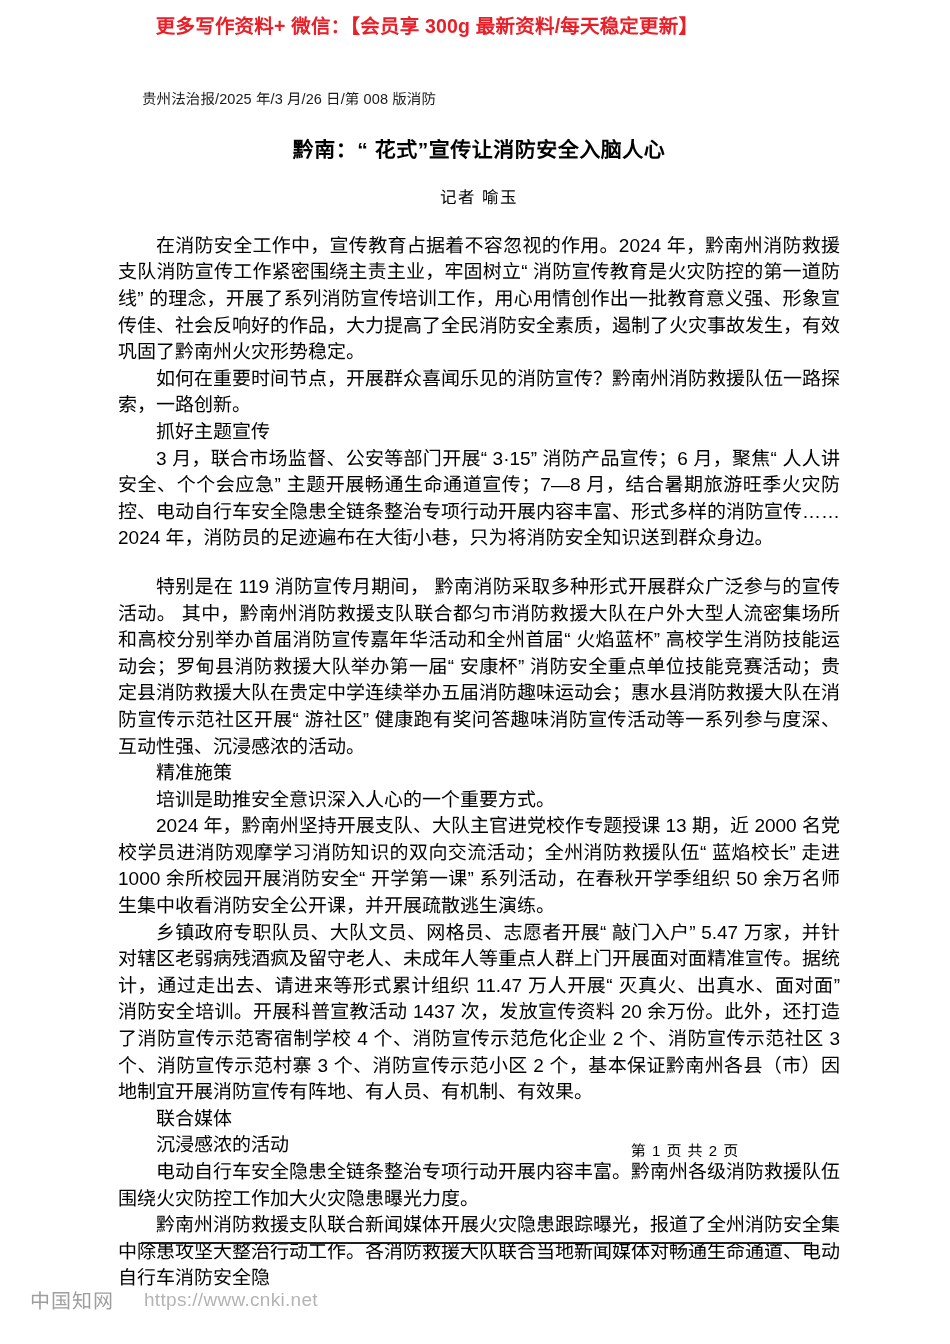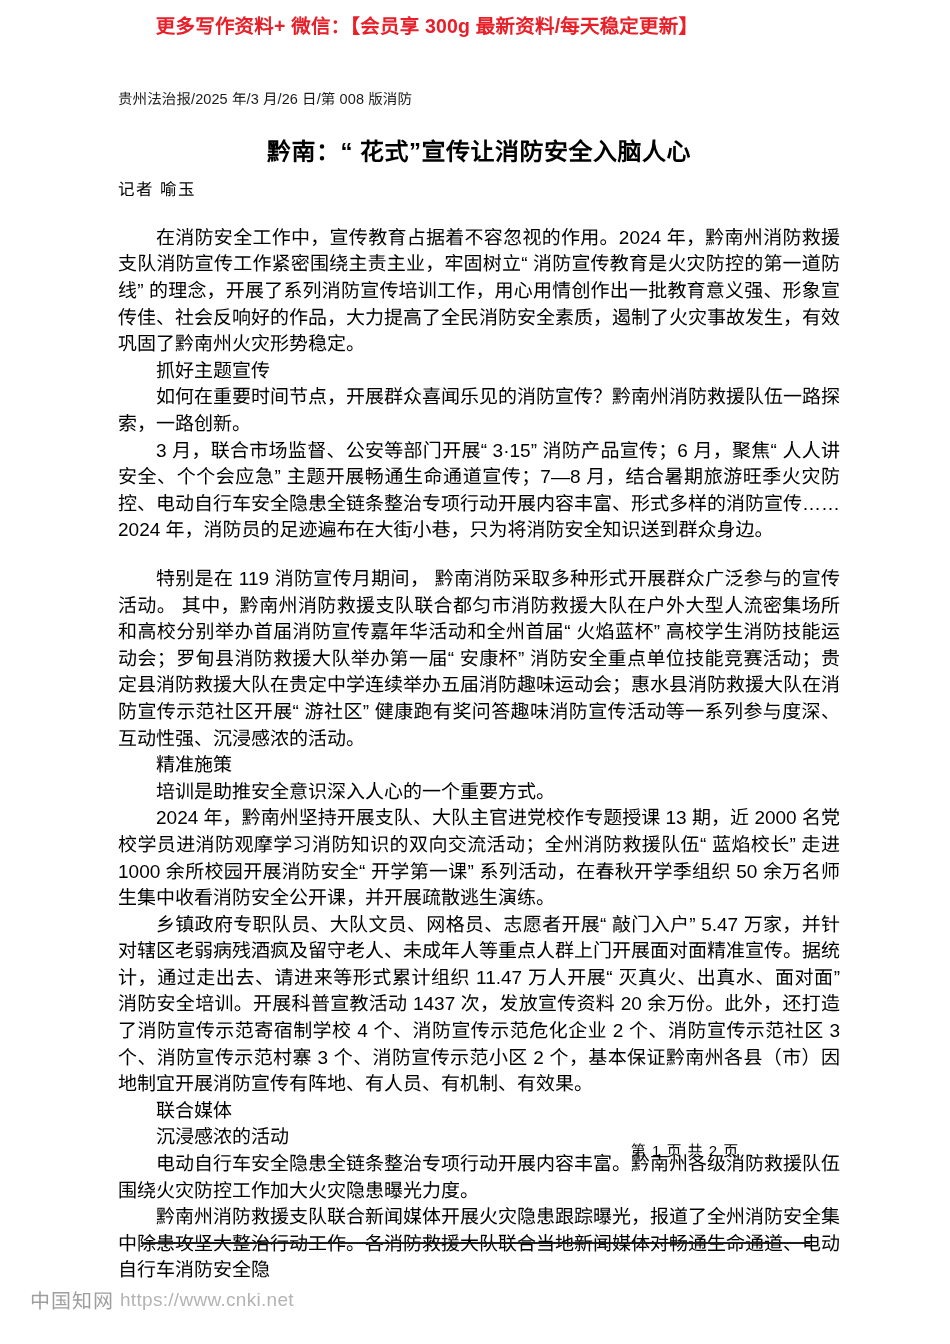--- a/index.html
+++ b/index.html
@@ -47,35 +47,37 @@
     top: 88px;
     width: 722px;
   }
 
   .source-line {
     font-size: 14.5px;
     line-height: 1.55;
     color: #1a1a1a;
     margin-bottom: 26px;
     letter-spacing: 0.1px;
+    margin-left: 24px;
   }
 
   .article-title {
     text-align: center;
-    font-size: 24px;
+    font-size: 21px;
     font-weight: bold;
     letter-spacing: 0.5px;
     line-height: 1.35;
     margin: 8px 0 0 0;
     color: #000;
   }
 
   .byline {
+    text-align: center;
     font-size: 16.5px;
-    margin-top: 7px;
+    margin-top: 19px;
     letter-spacing: 1.5px;
     color: #000;
   }
 
   .body-text {
     margin-top: 25px;
     font-size: 19px;
     line-height: 26.6px;
     text-align: justify;
     text-justify: inter-ideograph;
@@ -112,53 +114,54 @@
     height: 2px;
     background: #1e1e1e;
   }
 
   .cnki-footer {
     position: absolute;
     left: 30px;
     top: 1285px;
     display: flex;
     align-items: center;
-    gap: 6px;
+    gap: 22px;
     color: #a8a8a8;
   }
   .cnki-name {
     font-size: 20px;
     letter-spacing: 1px;
     color: #9e9e9e;
   }
   .cnki-url {
     font-size: 19px;
     letter-spacing: 0.3px;
     color: #b4b4b4;
+    margin-left: 8px;
   }
 </style>
 </head>
 <body>
 
 <div class="page">
 
   <div class="promo-banner">更多写作资料+ 微信：【会员享 300g 最新资料/每天稳定更新】</div>
 
   <div class="content">
 
     <div class="source-line">贵州法治报/2025 年/3 月/26 日/第 008 版消防</div>
 
     <h1 class="article-title">黔南：“ 花式”宣传让消防安全入脑人心</h1>
 
     <div class="byline">记者  喻玉</div>
 
     <div class="body-text">
       <p>在消防安全工作中，宣传教育占据着不容忽视的作用。2024 年，黔南州消防救援支队消防宣传工作紧密围绕主责主业，牢固树立“ 消防宣传教育是火灾防控的第一道防线” 的理念，开展了系列消防宣传培训工作，用心用情创作出一批教育意义强、形象宣传佳、社会反响好的作品，大力提高了全民消防安全素质，遏制了火灾事故发生，有效巩固了黔南州火灾形势稳定。</p>
+      <p>如何在重要时间节点，开展群众喜闻乐见的消防宣传？黔南州消防救援队伍一路探索，一路创新。</p>
       <p>抓好主题宣传</p>
-      <p>如何在重要时间节点，开展群众喜闻乐见的消防宣传？黔南州消防救援队伍一路探索，一路创新。</p>
       <p>3 月，联合市场监督、公安等部门开展“ 3·15” 消防产品宣传；6 月，聚焦“ 人人讲安全、个个会应急” 主题开展畅通生命通道宣传；7—8 月，结合暑期旅游旺季火灾防控、电动自行车安全隐患全链条整治专项行动开展内容丰富、形式多样的消防宣传…… 2024 年，消防员的足迹遍布在大街小巷，只为将消防安全知识送到群众身边。</p>
       <p class="gap-before">特别是在 119 消防宣传月期间， 黔南消防采取多种形式开展群众广泛参与的宣传活动。 其中，黔南州消防救援支队联合都匀市消防救援大队在户外大型人流密集场所和高校分别举办首届消防宣传嘉年华活动和全州首届“ 火焰蓝杯” 高校学生消防技能运动会；罗甸县消防救援大队举办第一届“ 安康杯” 消防安全重点单位技能竞赛活动；贵定县消防救援大队在贵定中学连续举办五届消防趣味运动会；惠水县消防救援大队在消防宣传示范社区开展“ 游社区” 健康跑有奖问答趣味消防宣传活动等一系列参与度深、互动性强、沉浸感浓的活动。</p>
       <p>精准施策</p>
       <p>培训是助推安全意识深入人心的一个重要方式。</p>
       <p>2024 年，黔南州坚持开展支队、大队主官进党校作专题授课 13 期，近 2000 名党校学员进消防观摩学习消防知识的双向交流活动；全州消防救援队伍“ 蓝焰校长” 走进 1000 余所校园开展消防安全“ 开学第一课” 系列活动，在春秋开学季组织 50 余万名师生集中收看消防安全公开课，并开展疏散逃生演练。</p>
       <p>乡镇政府专职队员、大队文员、网格员、志愿者开展“ 敲门入户” 5.47 万家，并针对辖区老弱病残酒疯及留守老人、未成年人等重点人群上门开展面对面精准宣传。据统计，通过走出去、请进来等形式累计组织 11.47 万人开展“ 灭真火、出真水、面对面” 消防安全培训。开展科普宣教活动 1437 次，发放宣传资料 20 余万份。此外，还打造了消防宣传示范寄宿制学校 4 个、消防宣传示范危化企业 2 个、消防宣传示范社区 3 个、消防宣传示范村寨 3 个、消防宣传示范小区 2 个，基本保证黔南州各县（市）因地制宜开展消防宣传有阵地、有人员、有机制、有效果。</p>
       <p>联合媒体</p>
       <p>沉浸感浓的活动</p>
       <p>电动自行车安全隐患全链条整治专项行动开展内容丰富。黔南州各级消防救援队伍围绕火灾防控工作加大火灾隐患曝光力度。</p>
       <p>黔南州消防救援支队联合新闻媒体开展火灾隐患跟踪曝光，报道了全州消防安全集中除患攻坚大整治行动工作。各消防救援大队联合当地新闻媒体对畅通生命通道、电动自行车消防安全隐</p>

